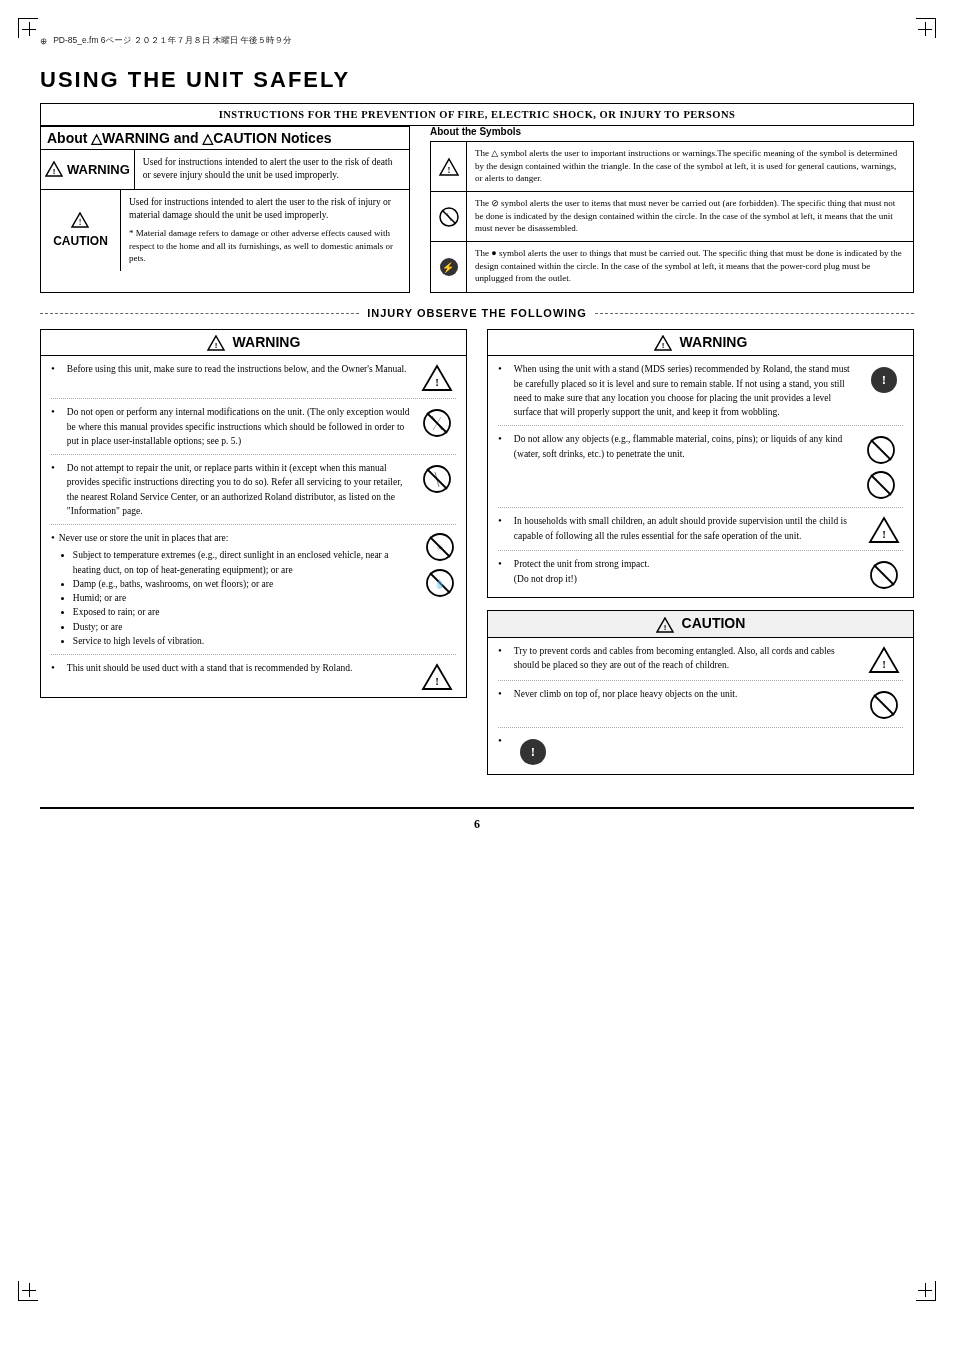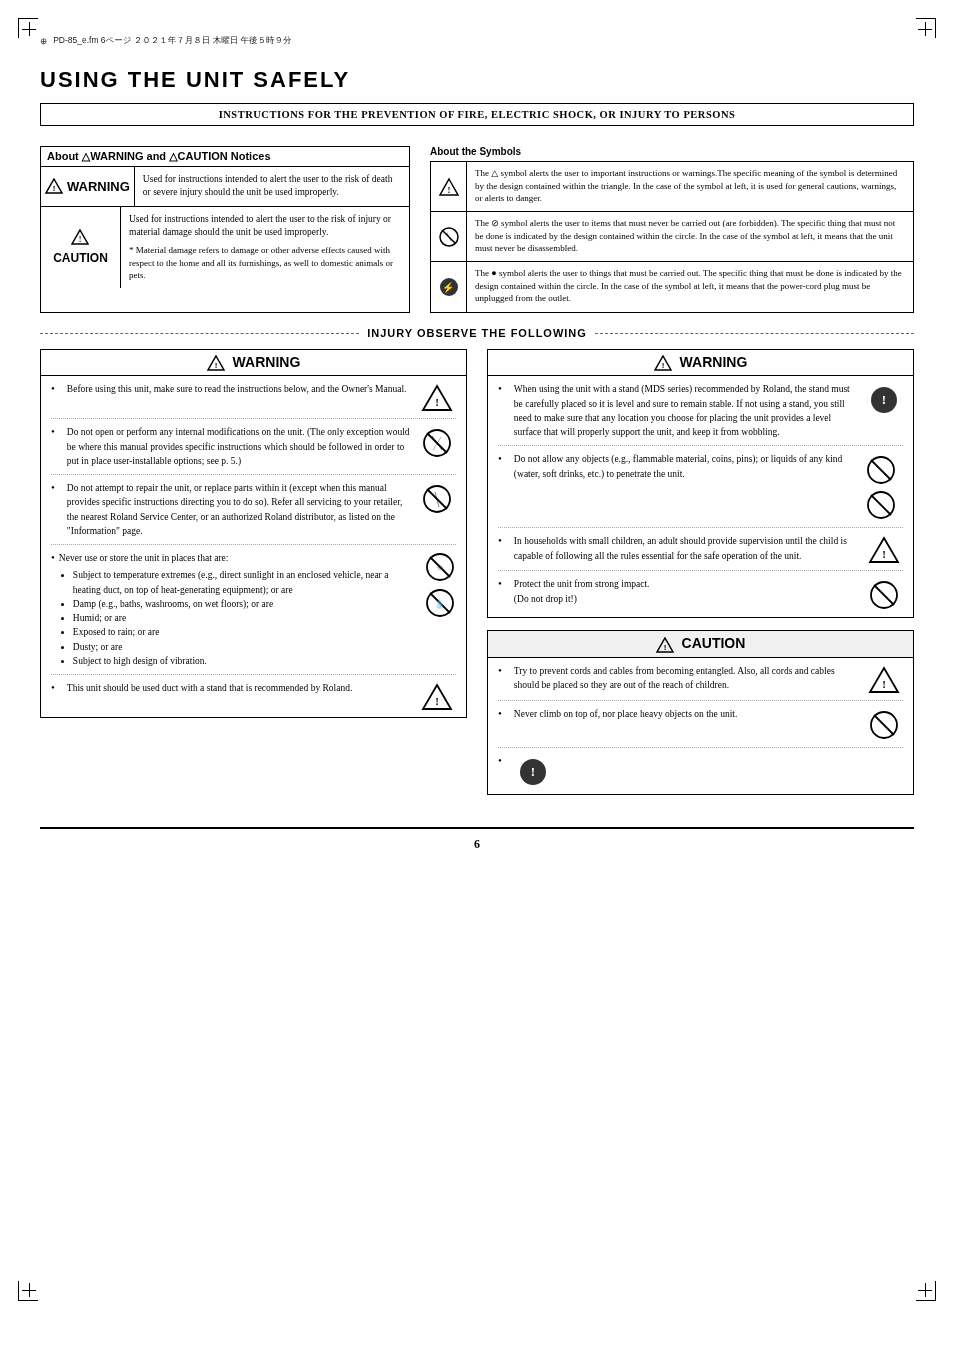--- a/index.html
+++ b/index.html
@@ -62,34 +62,34 @@
       margin-top: 20px;
     }
     
     .sub-header {
       border: 1px solid #000;
       text-align: center;
       padding: 5px 10px;
       font-size: 10.5px;
       font-weight: bold;
       letter-spacing: 0.5px;
-      margin-bottom: 20px;
+      margin-bottom: 0;
     }
     
     .intro-section {
       display: flex;
       gap: 20px;
       margin-bottom: 14px;
     }
     .intro-left {
       flex: 0 0 370px;
       border: 1px solid #000;
     }
     .intro-left-header {
-      font-size: 11px;
+      font-size: 14px;
       font-weight: bold;
       padding: 3px 6px;
       font-family: Arial, sans-serif;
     }
     .intro-row {
       display: flex;
       border-top: 1px solid #000;
     }
     .intro-row-label {
       flex: 0 0 80px;
@@ -429,21 +429,21 @@
               <div style="display:flex; align-items:flex-start;">
                 <span class="bullet-marker">•</span>
                 <div class="bullet-text" style="margin-right:8px;">
                   Never use or store the unit in places that are:
                   <ul>
                     <li>Subject to temperature extremes (e.g., direct sunlight in an enclosed vehicle, near a heating duct, on top of heat-generating equipment); or are</li>
                     <li>Damp (e.g., baths, washrooms, on wet floors); or are</li>
                     <li>Humid; or are</li>
                     <li>Exposed to rain; or are</li>
                     <li>Dusty; or are</li>
-                    <li>Subject to high design of vibration.</li>
+                    <li>Service to high levels of vibration.</li>
                   </ul>
                 </div>
                 <div style="display:flex;flex-direction:column;gap:4px;">
                   <svg width="32" height="32" viewBox="0 0 32 32">
                     <circle cx="16" cy="16" r="13" fill="none" stroke="#000" stroke-width="1.8"></circle>
                     <line x1="6" y1="6" x2="26" y2="26" stroke="#000" stroke-width="1.8"></line>
                     <text x="16" y="20" text-anchor="middle" font-size="9" opacity="0.5">☀</text>
                   </svg>
                   <svg width="32" height="32" viewBox="0 0 32 32">
                     <circle cx="16" cy="16" r="13" fill="none" stroke="#000" stroke-width="1.8"></circle>

